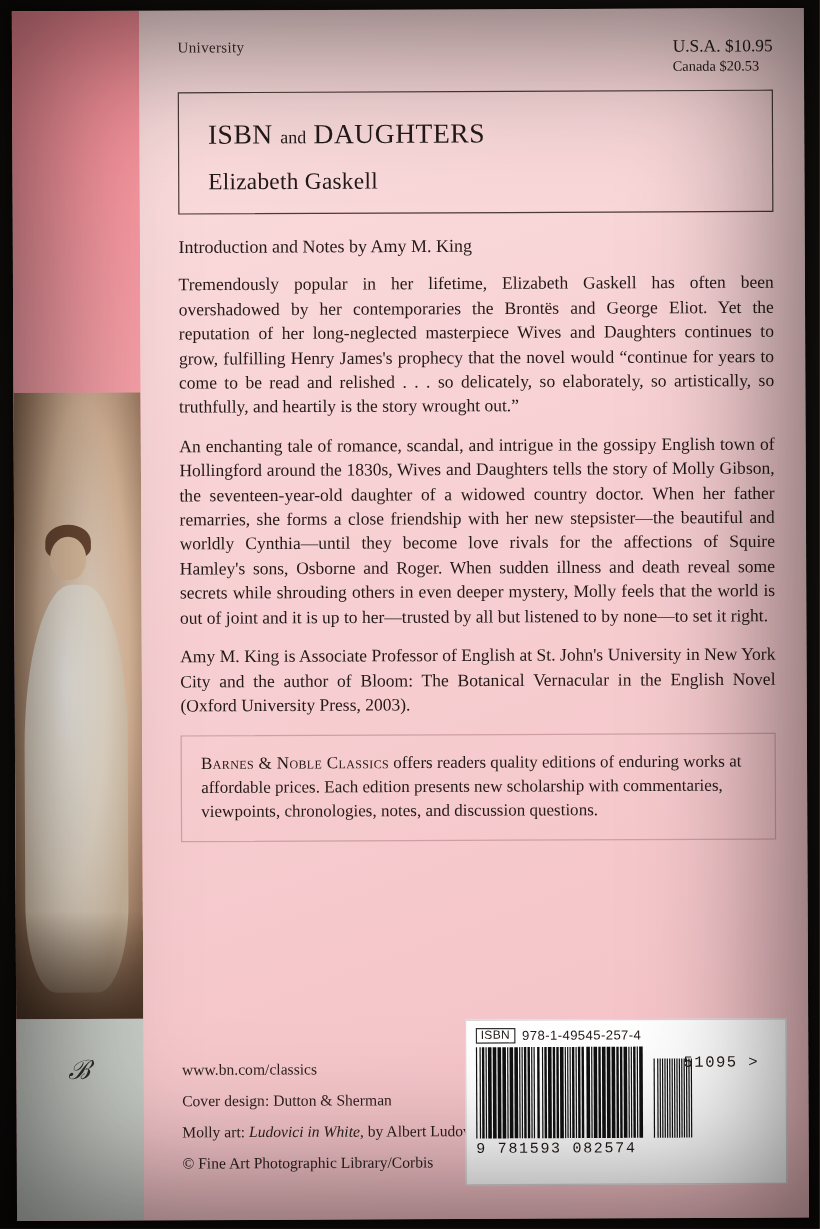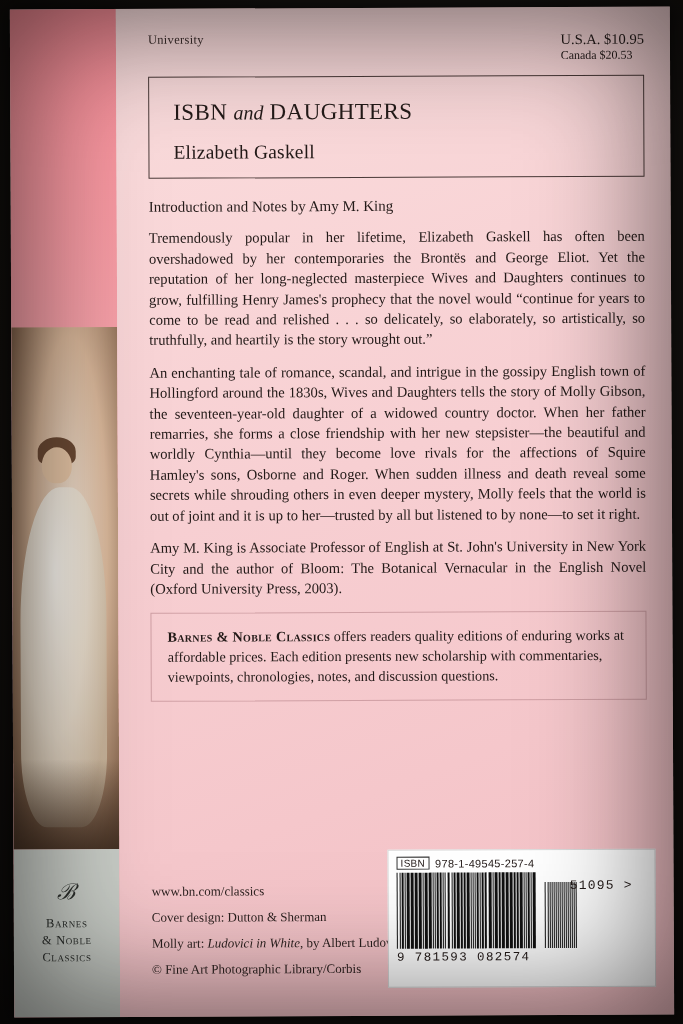--- a/index.html
+++ b/index.html
@@ -140,22 +140,21 @@
     height: 102px;
     box-sizing: border-box;
   }
   .title-line {
     font-size: 23px;
     letter-spacing: .4px;
     font-variant: small-caps;
   }
   .title-line .and {
     font-variant: normal;
-    font-style: italic;
-    font-size: 20px;
+    font-size: 15px;
     letter-spacing: 0;
   }
   .author-line {
     margin-top: 16px;
     font-size: 19.5px;
     letter-spacing: .2px;
   }
 
   .body-wrap {
     margin: 18px 26px 0 32px;
@@ -171,21 +170,21 @@
 
   .blurb-box {
     margin: 14px 26px 0 32px;
     border: 1px solid #cf9fa4;
     padding: 13px 16px 14px 16px;
     font-size: 14.2px;
     line-height: 20px;
   }
   .blurb-box .bn {
     font-variant: small-caps;
-    font-weight: bold;
+    font-weight: normal;
     letter-spacing: .3px;
   }
 
   
   .footer {
     position: absolute;
     left: 32px;
     bottom: 34px;
     width: 300px;
     font-size: 13px;
@@ -261,25 +260,20 @@
     <div id="spine">
       <div id="spine-top"></div>
       <div id="spine-art">
         <div class="fig-hair"></div>
         <div class="fig-head"></div>
         <div class="fig-dress"></div>
         <div class="fig-shadow"></div>
       </div>
       <div id="spine-bottom">
         <div id="spine-logo">ℬ</div>
-        <div class="bn-lines">
-          <div>Barnes</div>
-          <div>&amp; Noble</div>
-          <div>Classics</div>
-        </div>
       </div>
     </div>
 
     <div id="back">
 
       <div class="row-top">
         <div class="genre">University</div>
         <div class="prices">
           <div class="price-us">U.S.A. $10.95</div>
           <div class="price-ca">Canada $20.53</div>

